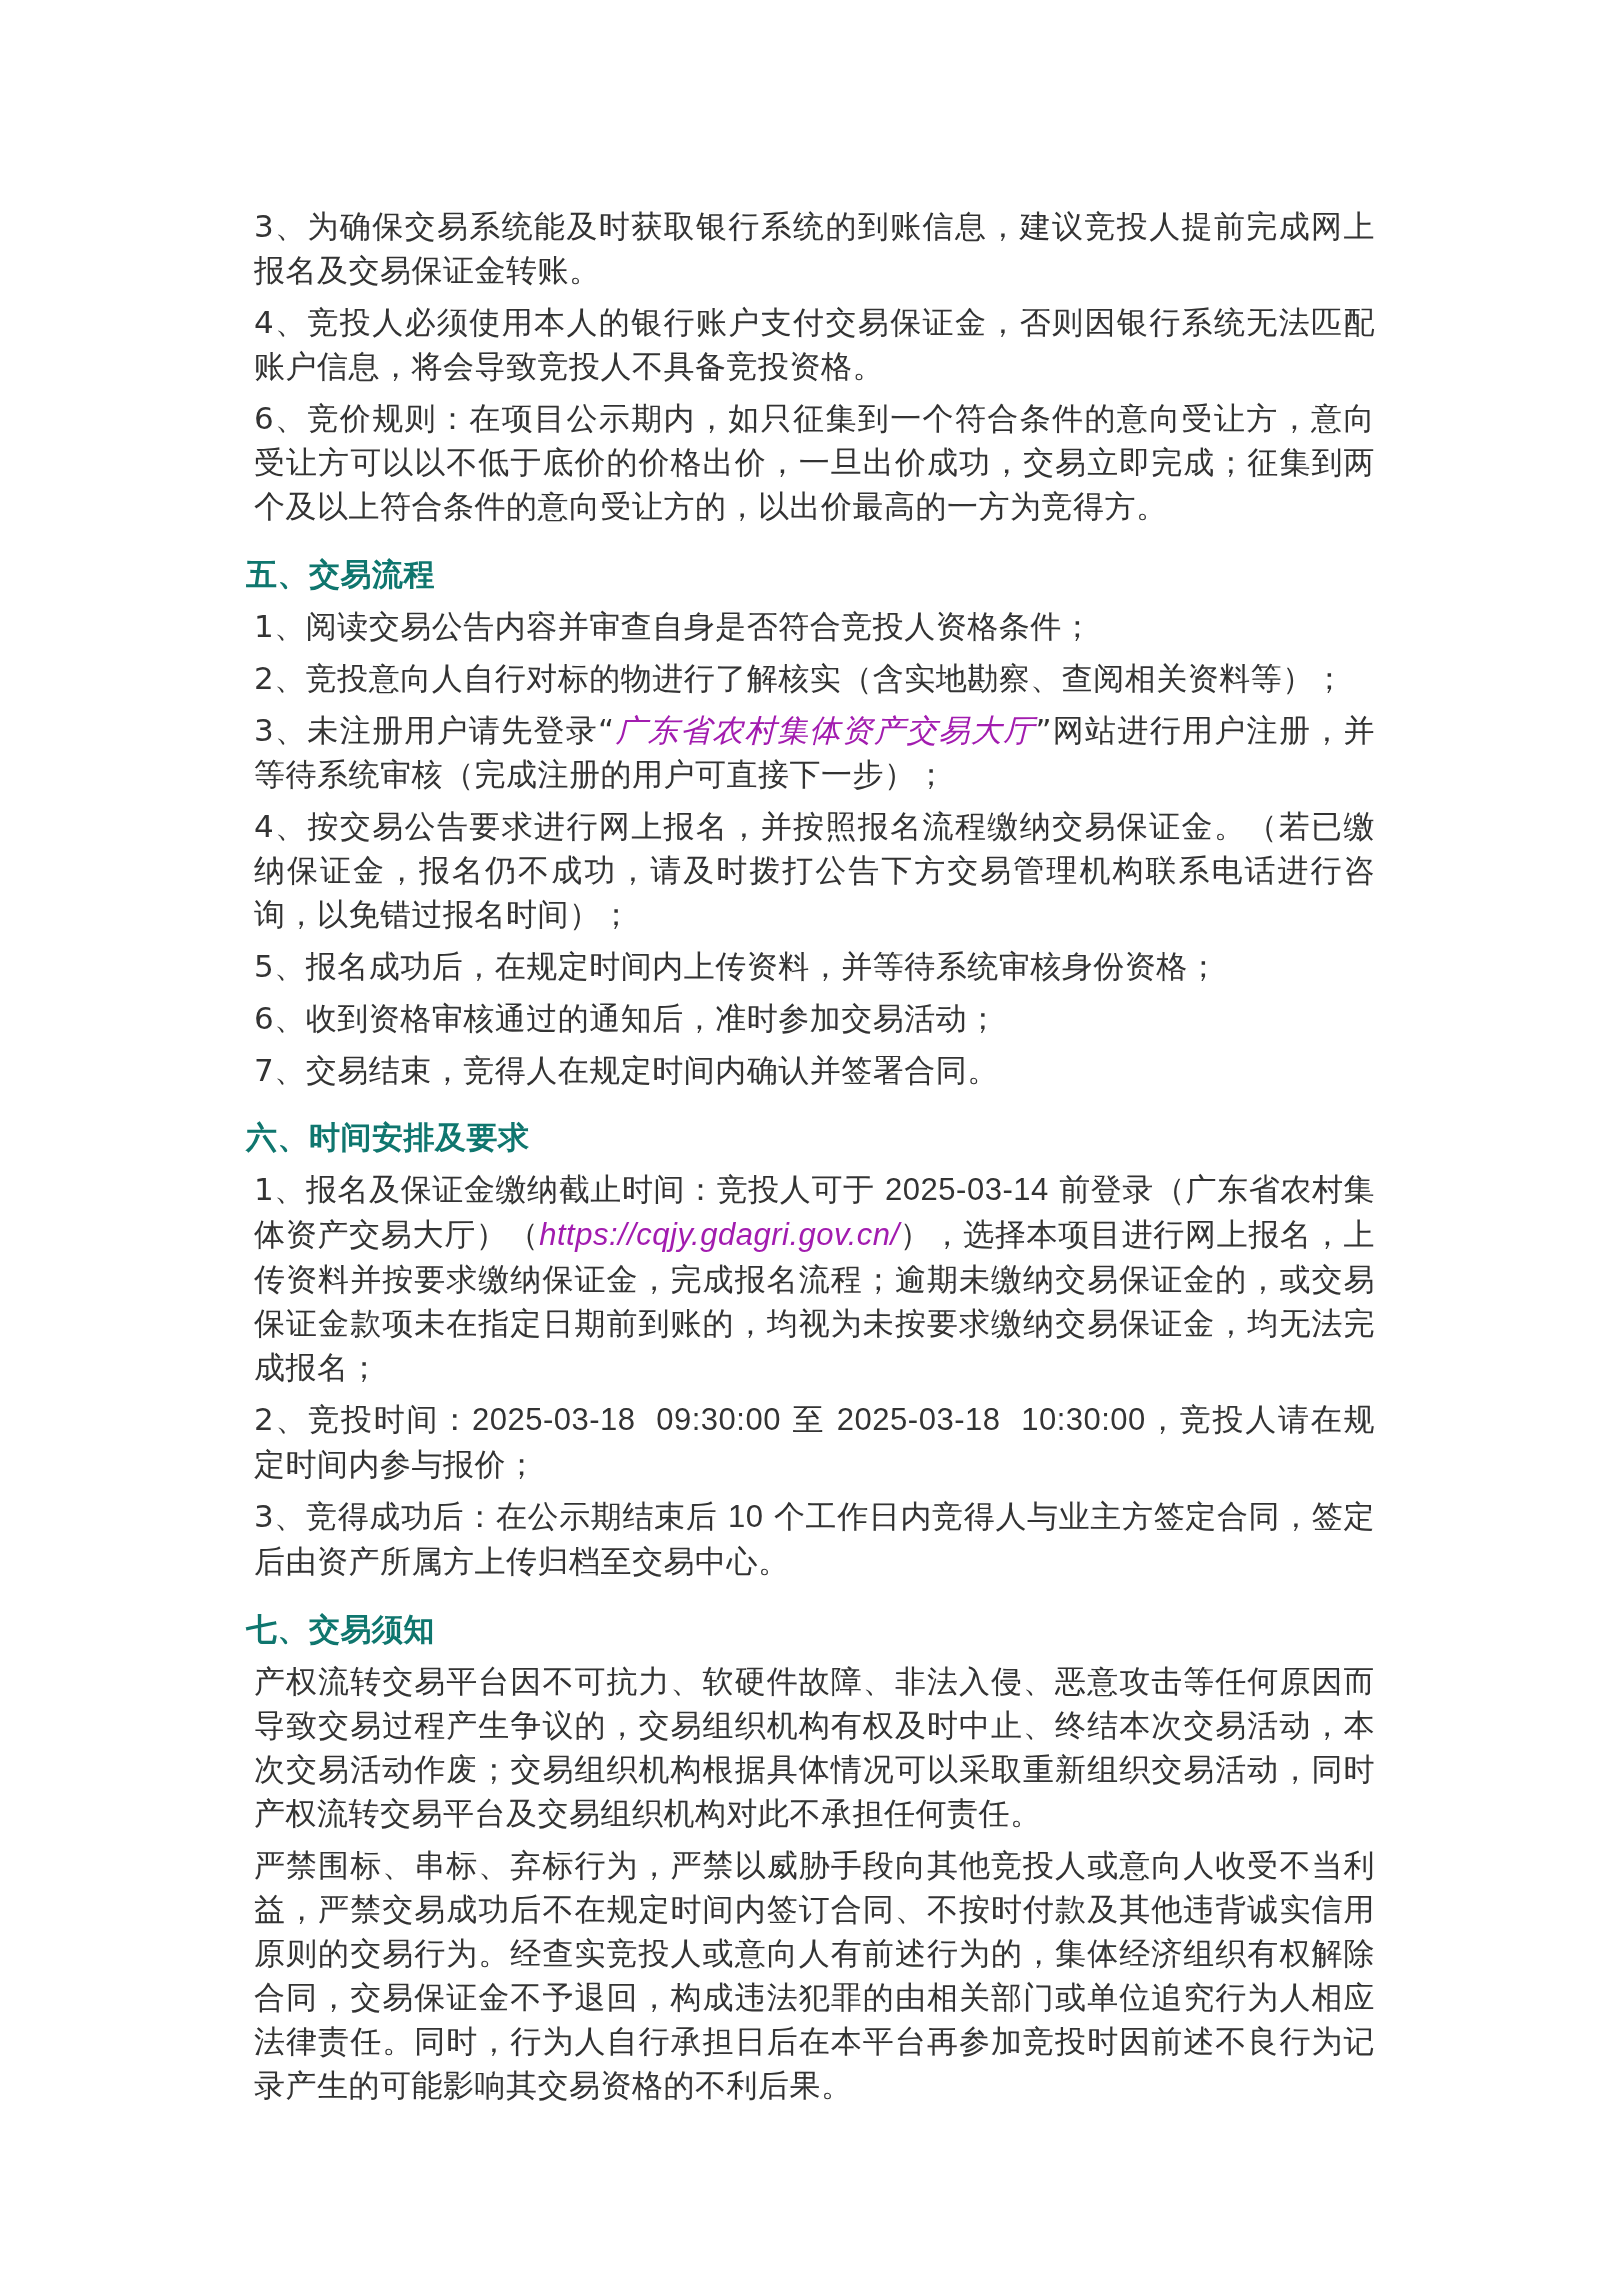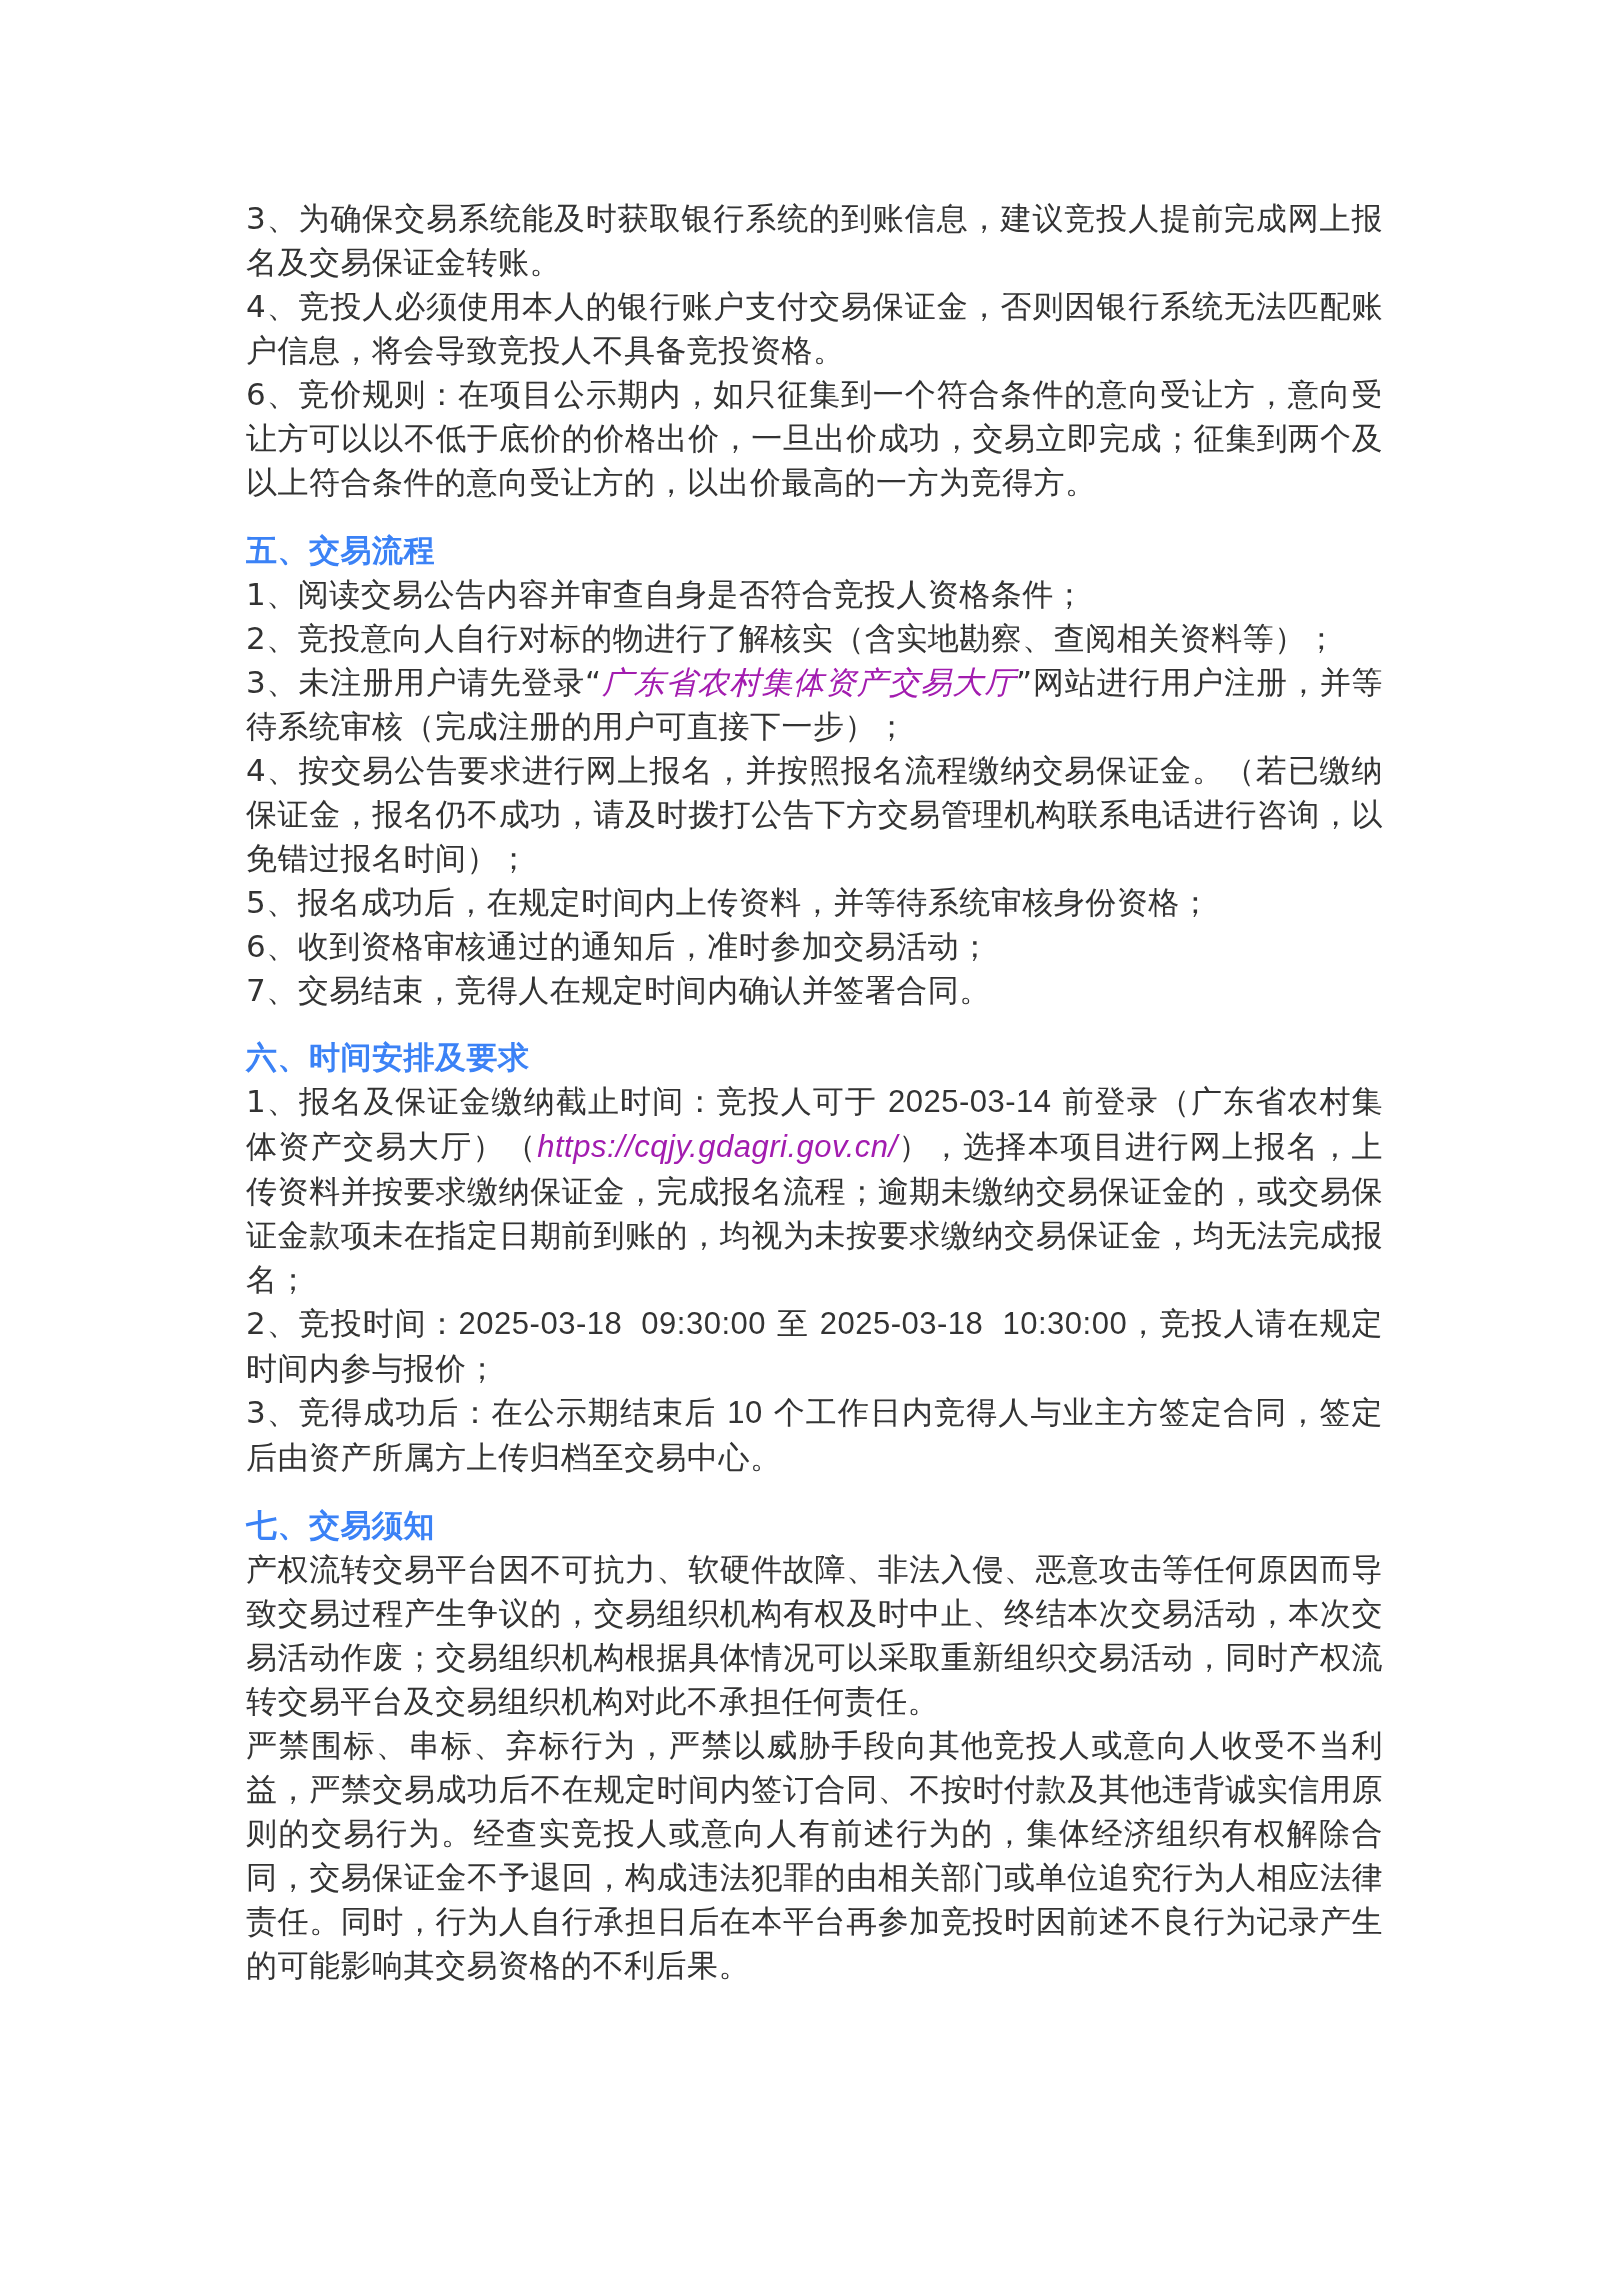--- a/index.html
+++ b/index.html
@@ -18,28 +18,28 @@
     .page {
       position: absolute;
       left: 246px;
       top: 196px;
       width: 1137px;
       font-size: 31px;
       line-height: 44px;
       letter-spacing: 0.5px;
     }
     .para {
-      margin: 0;
+      margin: 8px;
       text-align: justify;
     }
     .heading {
       margin: 0;
       margin-top: 23.5px;
       font-weight: bold;
-      color: #3b82f6;
+      color: #0f766e;
     }
     .link {
       color: #a21caf;
       text-decoration: none;
       font-style: italic;
     }
     .num {
       font-family: "Liberation Sans", sans-serif;
     }
     .quote {

